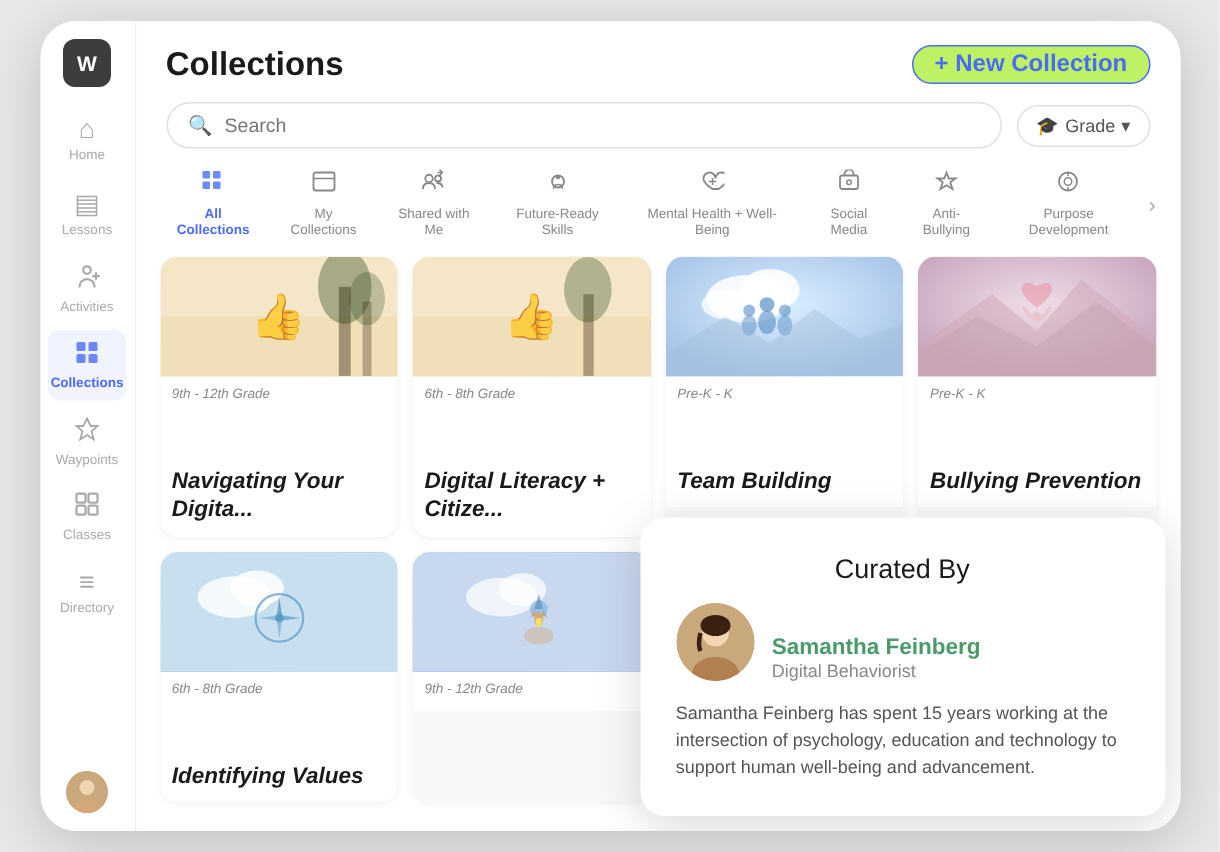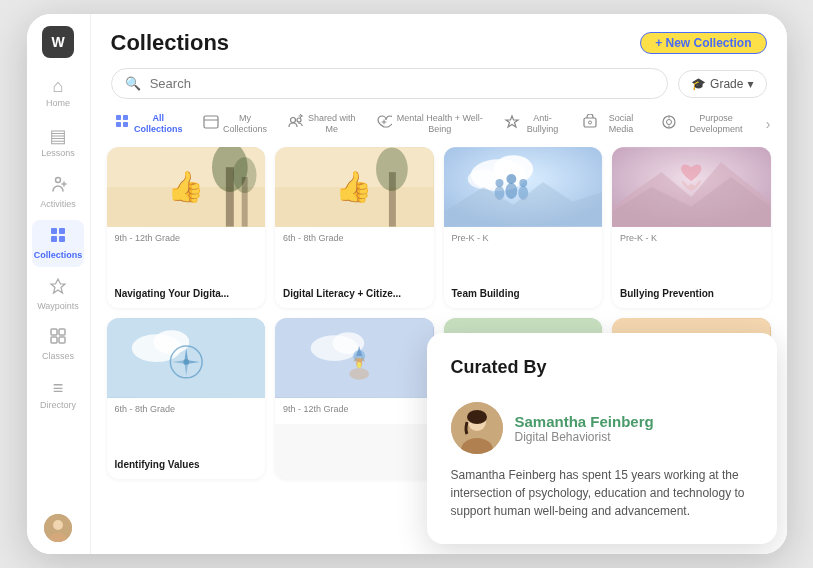--- a/index.html
+++ b/index.html
@@ -112,26 +112,26 @@
       flex-shrink: 0;
     }
 
     .page-title {
       font-size: 22px;
       font-weight: 700;
       color: #1a1a1a;
     }
 
     .new-collection-btn {
-      background: #fde047;
+      background: #bef264;
       border: 1.5px solid #4a6cf7;
       color: #4a6cf7;
       border-radius: 20px;
       padding: 3px 14px;
-      font-size: 12px;
+      font-size: 16px;
       font-weight: 600;
       cursor: pointer;
       display: flex;
       align-items: center;
       gap: 4px;
     }
 
     
     .search-row {
       display: flex;
@@ -178,21 +178,21 @@
       display: flex;
       align-items: center;
       padding: 0 16px 8px;
       gap: 4px;
       overflow-x: hidden;
       flex-shrink: 0;
     }
 
     .cat-tab {
       display: flex;
-      flex-direction: row;
+      flex-direction: column;
       align-items: center;
       gap: 3px;
       padding: 4px 8px;
       cursor: pointer;
       min-width: 56px;
     }
     .cat-tab.active .cat-icon { color: #4a6cf7; }
     .cat-tab.active .cat-label { color: #4a6cf7; font-weight: 600; }
 
     .cat-icon {
@@ -243,28 +243,29 @@
       align-items: center;
       justify-content: center;
       overflow: hidden;
     }
 
     .card-image.yellow-bg { background: linear-gradient(135deg, #f5e6c8 0%, #e8d5a8 100%); }
 
     .card-info {
       padding: 6px 8px 8px;
       background: #fff;
+      font-style: italic;
     }
     .card-grade {
       font-size: 9px;
       color: #888;
       margin-bottom: 2px;
     }
     .card-title {
-      font-size: 10px;
+      font-size: 15px;
       font-weight: 700;
       color: #1a1a1a;
       line-height: 1.3;
       margin-top: 44px;
     }
 
     
     .grid-row2 {
       display: grid;
       grid-template-columns: repeat(4, 1fr);
@@ -280,28 +281,29 @@
       width: 350px;
       background: #fff;
       border-radius: 16px;
       box-shadow: 0 8px 32px rgba(0,0,0,0.15);
       padding: 24px;
       z-index: 10;
     }
 
     .curated-title {
       font-size: 18px;
-      font-weight: 700;
+      font-weight: 400;
       color: #1a1a1a;
-      margin-bottom: 24px;
+      margin-bottom: 12px;
+      text-align: center;
     }
 
     .curator-row {
       display: flex;
-      align-items: center;
+      align-items: flex-end;
       gap: 12px;
       margin-bottom: 12px;
     }
 
     .curator-avatar {
       width: 52px;
       height: 52px;
       border-radius: 50%;
       background: #c9a87c;
       overflow: hidden;
@@ -451,43 +453,53 @@
             <path d="M10 9c1.5 0 4 0.5 4 3" stroke="#888" stroke-width="1.2" fill="none"></path>
             <circle cx="11" cy="6" r="2" stroke="#888" stroke-width="1.2" fill="none"></circle>
             <path d="M12 4l2-2m0 0l-2-2m2 2h-3" stroke="#888" stroke-width="1" stroke-linecap="round"></path>
           </svg>
         </span>
         <span class="cat-label">Shared with Me</span>
       </div>
       <div class="cat-tab">
         <span class="cat-icon">
           <svg width="16" height="16" viewBox="0 0 16 16" fill="none">
+            <circle cx="8" cy="8" r="4" stroke="#888" stroke-width="1.2" fill="none"></circle>
+            <circle cx="8" cy="5" r="1.5" fill="#888"></circle>
+            <path d="M5 13c0-2 1.3-3 3-3s3 1 3 3" stroke="#888" stroke-width="1" fill="none"></path>
+          </svg>
+        </span>
+        <span class="cat-label">Future-Ready Skills</span>
+      </div>
+      <div class="cat-tab">
+        <span class="cat-icon">
+          <svg width="16" height="16" viewBox="0 0 16 16" fill="none">
             <path d="M8 13s-6-3.5-6-7a4 4 0 018 0 4 4 0 018 0c0 3.5-6 7-6 7z" stroke="#888" stroke-width="1.2" fill="none"></path>
             <path d="M8 6v4M6 8h4" stroke="#888" stroke-width="1" stroke-linecap="round"></path>
           </svg>
         </span>
         <span class="cat-label">Mental Health + Well-Being</span>
-      </div>
-      <div class="cat-tab">
-        <span class="cat-icon">
-          <svg width="16" height="16" viewBox="0 0 16 16" fill="none">
-            <path d="M8 2L9.5 6H14L10.5 8.5L12 13L8 10.5L4 13L5.5 8.5L2 6H6.5L8 2Z" stroke="#888" stroke-width="1.2" fill="none"></path>
-          </svg>
-        </span>
-        <span class="cat-label">Anti-Bullying</span>
       </div>
       <div class="cat-tab">
         <span class="cat-icon">
           <svg width="16" height="16" viewBox="0 0 16 16" fill="none">
             <rect x="2" y="4" width="12" height="9" rx="1.5" stroke="#888" stroke-width="1.2" fill="none"></rect>
             <path d="M5 4V3a3 3 0 016 0v1" stroke="#888" stroke-width="1.2" fill="none"></path>
             <circle cx="8" cy="8.5" r="1.5" stroke="#888" stroke-width="1" fill="none"></circle>
           </svg>
         </span>
         <span class="cat-label">Social Media</span>
+      </div>
+      <div class="cat-tab">
+        <span class="cat-icon">
+          <svg width="16" height="16" viewBox="0 0 16 16" fill="none">
+            <path d="M8 2L9.5 6H14L10.5 8.5L12 13L8 10.5L4 13L5.5 8.5L2 6H6.5L8 2Z" stroke="#888" stroke-width="1.2" fill="none"></path>
+          </svg>
+        </span>
+        <span class="cat-label">Anti-Bullying</span>
       </div>
       <div class="cat-tab">
         <span class="cat-icon">
           <svg width="16" height="16" viewBox="0 0 16 16" fill="none">
             <circle cx="8" cy="8" r="6" stroke="#888" stroke-width="1.2" fill="none"></circle>
             <circle cx="8" cy="8" r="2.5" stroke="#888" stroke-width="1" fill="none"></circle>
             <line x1="8" y1="2" x2="8" y2="4" stroke="#888" stroke-width="1" stroke-linecap="round"></line>
             <line x1="8" y1="12" x2="8" y2="14" stroke="#888" stroke-width="1" stroke-linecap="round"></line>
           </svg>
         </span>

